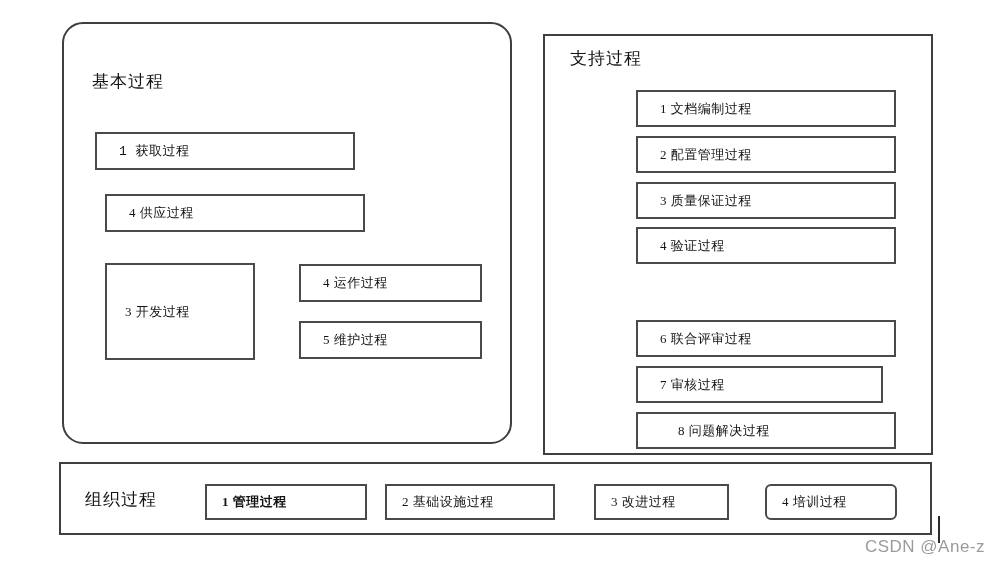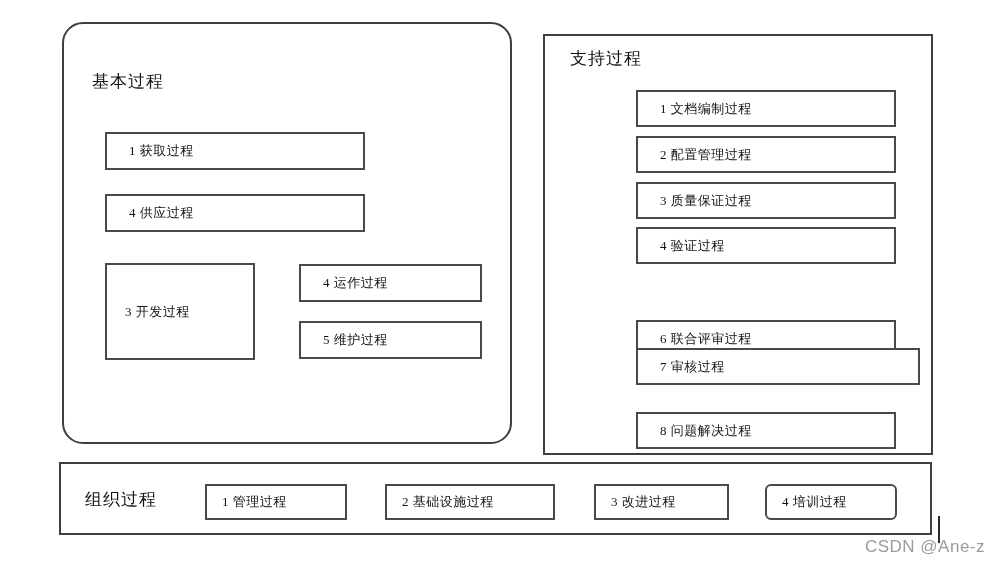--- a/index.html
+++ b/index.html
@@ -61,21 +61,21 @@
     background:#2a2a2a;
   }
 </style>
 </head>
 <body>
 
 <div class="canvas">
 
   <div class="panel" id="panel-basic">
     <div class="panel-title" style="left:28px;top:46px;">基本过程</div>
-    <div class="pbox" style="left:41px;top:108px;width:260px;height:38px;">
+    <div class="pbox" style="left:31px;top:108px;width:260px;height:38px;font-family:Liberation Mono, monospace;">
       <span>1 获取过程</span>
     </div>
     <div class="pbox" style="left:41px;top:170px;width:260px;height:38px;">
       <span>4 供应过程</span>
     </div>
     <div class="pbox" style="left:41px;top:239px;width:150px;height:97px;">
       <span style="padding-left:18px;">3 开发过程</span>
     </div>
     <div class="pbox" style="left:235px;top:240px;width:183px;height:38px;">
       <span>4 运作过程</span>
@@ -95,31 +95,31 @@
     </div>
     <div class="pbox" style="left:91px;top:146px;width:260px;height:37px;">
       <span>3 质量保证过程</span>
     </div>
     <div class="pbox" style="left:91px;top:191px;width:260px;height:37px;">
       <span>4 验证过程</span>
     </div>
     <div class="pbox" style="left:91px;top:284px;width:260px;height:37px;">
       <span>6 联合评审过程</span>
     </div>
-    <div class="pbox" style="left:91px;top:312px;width:284px;height:37px;">
+    <div class="pbox" style="left:91px;top:330px;width:247px;height:37px;">
       <span>7 审核过程</span>
     </div>
-    <div class="pbox" style="left:91px;top:376px;width:260px;height:37px;">
+    <div class="pbox" style="left:91px;top:376px;width:260px;height:37px;padding-left:18px;">
       <span>8 问题解决过程</span>
     </div>
   </div>
 
   <div class="panel org" id="panel-org">
     <div class="panel-title" style="left:24px;top:24px;">组织过程</div>
-    <div class="pbox" style="left:144px;top:20px;width:142px;height:36px;">
+    <div class="pbox" style="left:144px;top:20px;width:162px;height:36px;font-weight:bold;">
       <span>1 管理过程</span>
     </div>
     <div class="pbox" style="left:324px;top:20px;width:170px;height:36px;">
       <span>2 基础设施过程</span>
     </div>
     <div class="pbox" style="left:533px;top:20px;width:135px;height:36px;">
       <span>3 改进过程</span>
     </div>
     <div class="pbox" style="left:704px;top:20px;width:132px;height:36px;border-radius:6px;">
       <span>4 培训过程</span>

